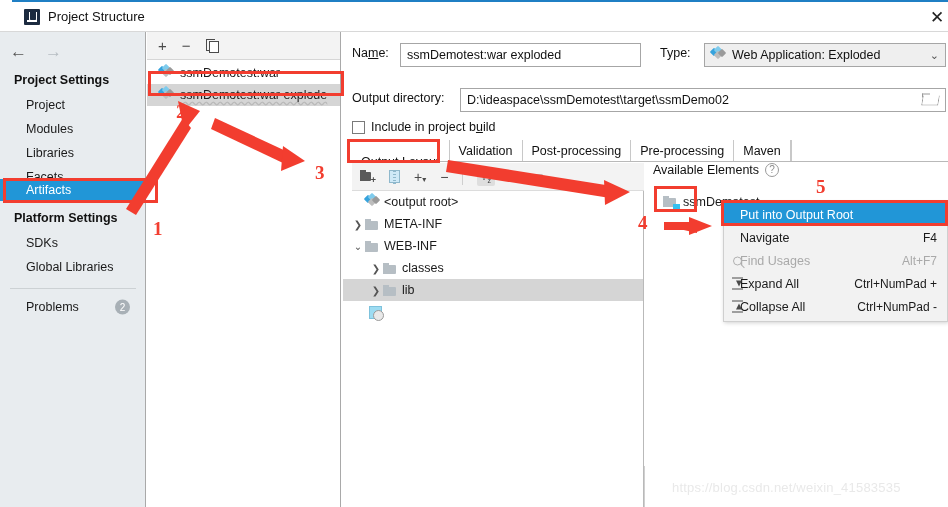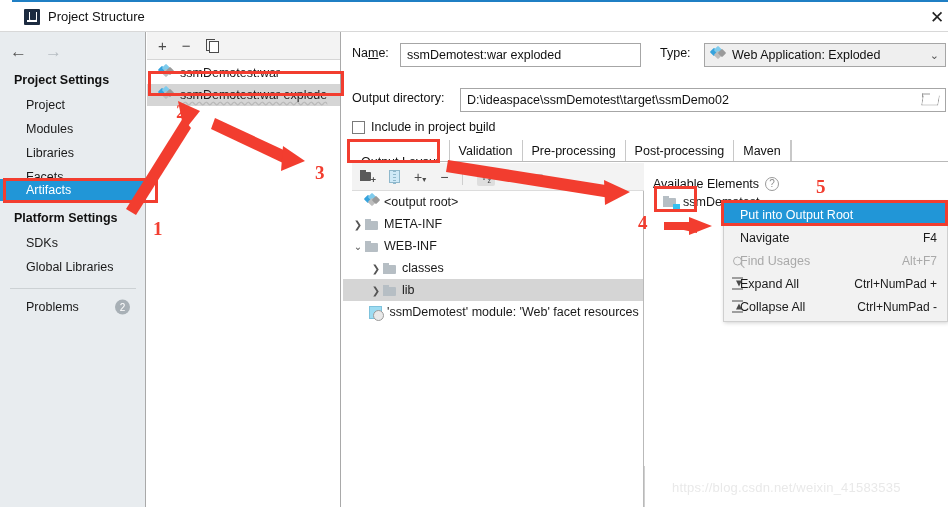--- a/index.html
+++ b/index.html
@@ -251,21 +251,21 @@
     position:relative; flex:0 0 auto; margin-right:5px;
   }
   .facet-ico::after {
     content:""; position:absolute; right:-3px; bottom:-3px; width:9px; height:9px;
     border-radius:50%; background:#e9e9e9; border:1px solid #9a9a9a;
   }
 
   
   .avail-header {
     position: absolute; left: 645px; top: 163px; width: 303px; height: 28px;
-    display: flex; align-items: flex-end; padding-left: 8px; gap: 6px;
+    display: flex; align-items: flex-start; padding-left: 8px; gap: 6px;
     background: #ffffff;
   }
   .avail-header .t { font-size: 12.5px; color: #111; }
   .q-circle {
     width: 14px; height: 14px; border-radius: 50%; border: 1px solid #9a9a9a;
     color:#8c8c8c; font-size: 10px; display:flex; align-items:center; justify-content:center;
     line-height:1;
   }
   .avail-list {
     position: absolute; left: 645px; top: 191px; width: 303px; height: 316px;
@@ -469,24 +469,24 @@
   </div>
 
   <div class="tabs">
     <div class="tab active">
       <span>Output Layout</span>
     </div>
     <div class="tab">
       <span>Validation</span>
     </div>
     <div class="tab">
+      <span>Post-processing</span>
+    </div>
+    <div class="tab">
       <span>Pre-processing</span>
-    </div>
-    <div class="tab">
-      <span>Post-processing</span>
     </div>
     <div class="tab">
       <span>Maven</span>
     </div>
     <div class="tab-filler"></div>
   </div>
 
   <div class="tree-toolbar">
     <span class="ico-newdir">
         <b>+</b>
@@ -529,21 +529,20 @@
       <span class="folder-ico"></span>
       <span>classes</span>
     </div>
     <div class="tree-row selected" style="padding-left:26px">
       <span class="chev-r">❯</span>
       <span class="folder-ico"></span>
       <span>lib</span>
     </div>
     <div class="tree-row" style="padding-left:26px">
       <span class="facet-ico"></span>
-      <span>'ssmDemotest' module: 'Web' facet resources</span>
     </div>
   </div>
 
   <div class="avail-header">
     <span class="t">Available Elements</span>
     <span class="q-circle">?</span>
   </div>
   <div class="avail-list">
     <div class="avail-row">
       <span class="mod-ico">

